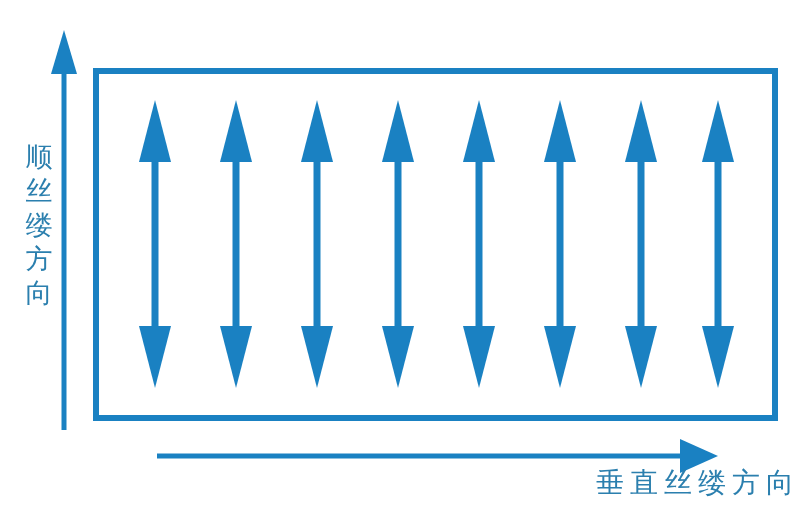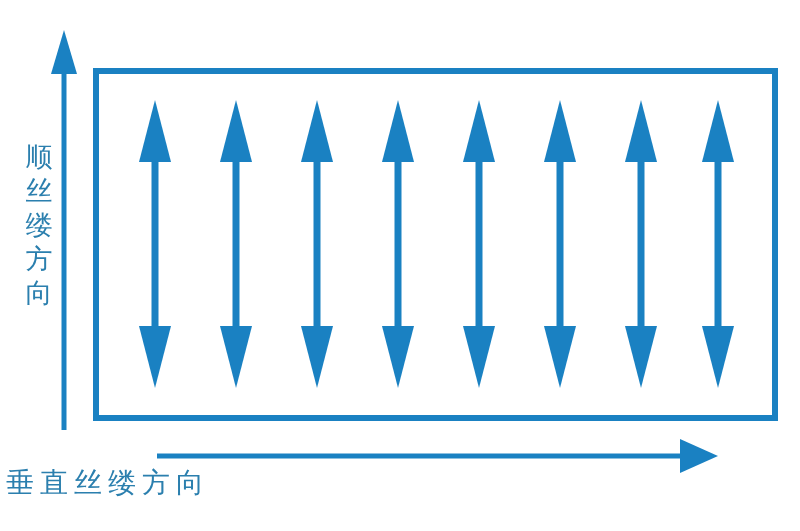--- a/index.html
+++ b/index.html
@@ -39,21 +39,21 @@
     user-select: none;
   }
   .label-vertical span {
     display: block;
   }
   .label-horizontal {
     position: absolute;
     left: 0px;
     top: 466px;
     width: 800px;
-    text-align: left;
+    text-align: right;
     font-size: 28px;
     line-height: 34px;
     letter-spacing: 6px;
     text-indent: 6px;
     color: #2b7fae;
     user-select: none;
   }
 </style>
 </head>
 <body>

